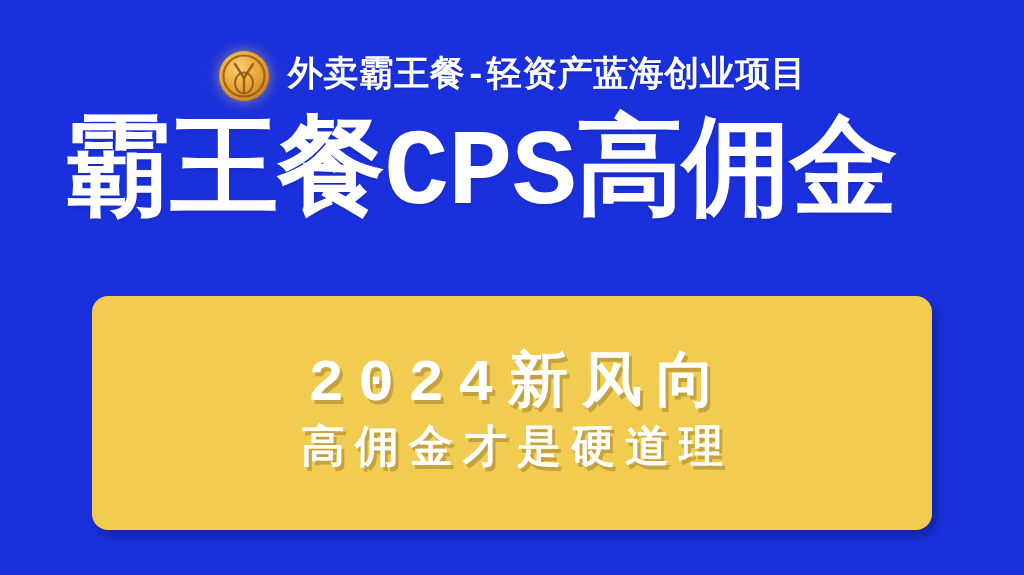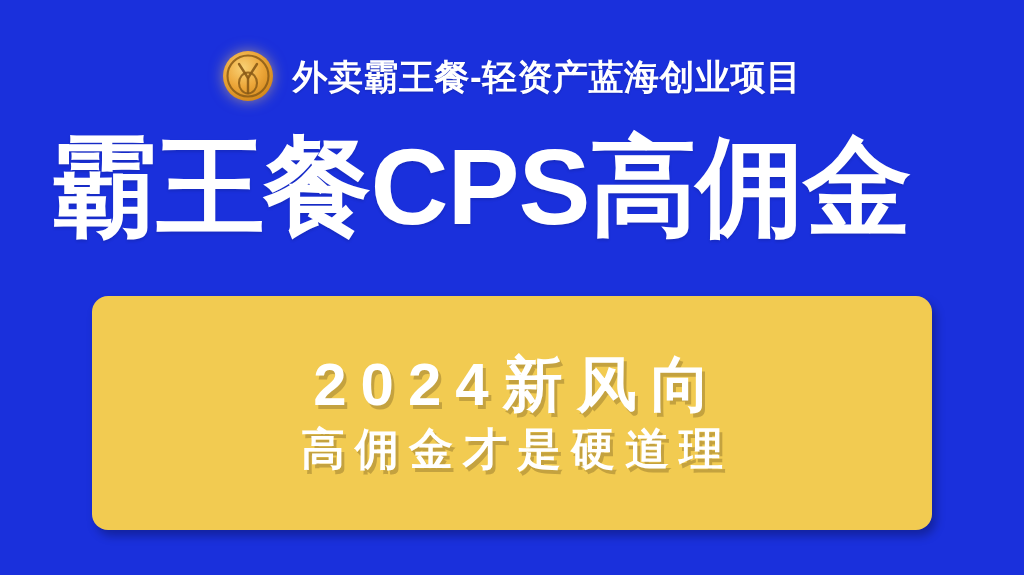--- a/index.html
+++ b/index.html
@@ -13,20 +13,21 @@
     font-family: "Liberation Sans", "DejaVu Sans", sans-serif;
   }
 
   
   #poster {
     position: relative;
     width: 1024px;
     height: 575px;
     background: #1A30DC;
     overflow: hidden;
+    font-family: Liberation Mono, monospace;
   }
 
   
   #header-row {
     position: absolute;
     left: 0;
     top: 34px;
     width: 1024px;
     height: 84px;
     display: flex;
@@ -52,21 +53,21 @@
     line-height: 1;
     letter-spacing: 0.5px;
     white-space: nowrap;
     text-shadow: 0 1px 2px rgba(0, 0, 0, 0.18);
   }
 
   
   #main-title {
     position: absolute;
     left: 0;
-    top: 128px;
+    top: 115px;
     width: 960px;
     text-align: center;
     color: #FFFFFF;
     font-size: 108px;
     font-weight: 700;
     line-height: 118px;
     letter-spacing: -1px;
     white-space: nowrap;
     text-shadow: 0 2px 3px rgba(0, 0, 0, 0.12);
   }

